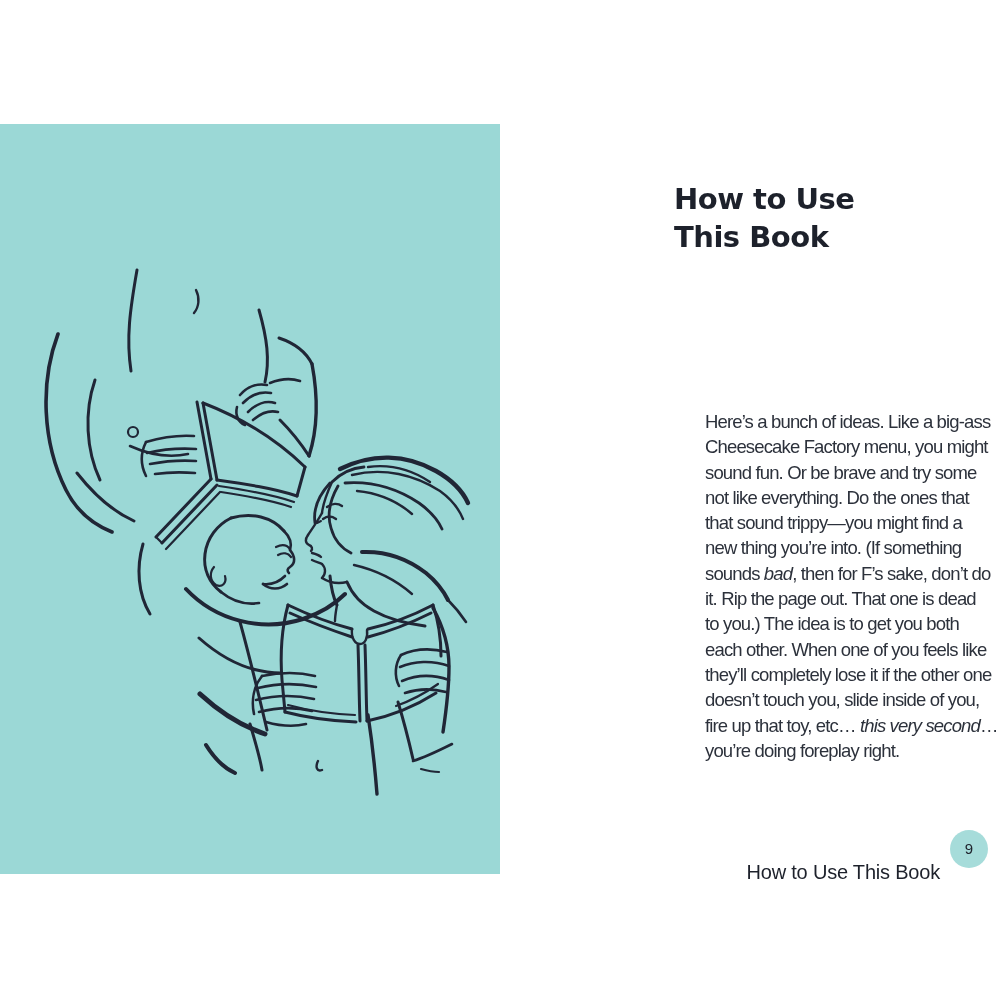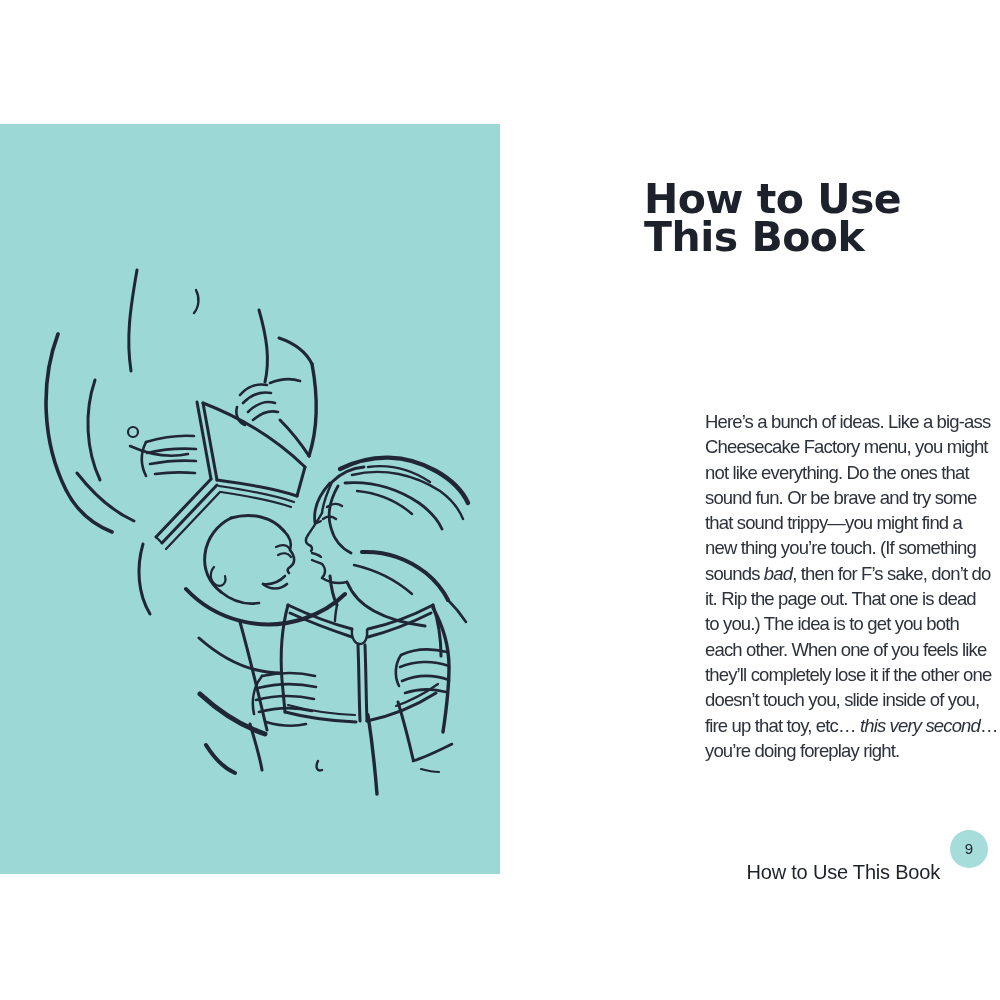--- a/index.html
+++ b/index.html
@@ -9,23 +9,23 @@
     font-family:"Liberation Sans", sans-serif;
     overflow:hidden;
   }
   .panel {
     position:absolute; left:0; top:124px; width:500px; height:750px;
     background:var(--teal,#9bd8d6);
   }
   .panel svg { display:block; width:100%; height:100%; }
   .ink { fill:none; stroke:var(--ink,#202636); stroke-linecap:round; stroke-linejoin:round; }
   .title {
-    position:absolute; left:644px; top:180px;
+    position:absolute; left:674px; top:180px;
     font-family:"DejaVu Sans","Liberation Sans",sans-serif;
-    font-weight:bold; font-size:41px; line-height:38px;
+    font-weight:bold; font-size:29px; line-height:38px;
     color:var(--title-col,#1d212b); letter-spacing:-0.5px;
   }
   .bodytext {
     position:absolute; left:674px; top:409px;
     font-size:18.5px; line-height:25.3px;
     color:var(--body-col,#2c313b); letter-spacing:-0.85px;margin-left:31px;
   }
   .pline { white-space:nowrap; }
   .it { font-style:italic; }
   .footer-label {
@@ -172,24 +172,24 @@
 </div>
 
 <div class="title">
   <div>How to Use</div>
   <div>This Book</div>
 </div>
 
 <div class="bodytext">
     <div class="pline"><span>Here’s a bunch of ideas. Like a big-ass</span></div>
     <div class="pline"><span>Cheesecake Factory menu, you might</span></div>
+    <div class="pline"><span>sound fun. Or be brave and try some</span></div>
     <div class="pline"><span>not like everything. Do the ones that</span></div>
-    <div class="pline"><span>sound fun. Or be brave and try some</span></div>
     <div class="pline"><span>that sound trippy—you might find a</span></div>
-    <div class="pline"><span>new thing you’re touch. (If something</span></div>
+    <div class="pline"><span>new thing you’re into. (If something</span></div>
     <div class="pline"><span>sounds </span><span class="it">bad</span><span>, then for F’s sake, don’t do</span></div>
     <div class="pline"><span>it. Rip the page out. That one is dead</span></div>
     <div class="pline"><span>to you.) The idea is to get you both</span></div>
     <div class="pline"><span>each other. When one of you feels like</span></div>
     <div class="pline"><span>they’ll completely lose it if the other one</span></div>
     <div class="pline"><span>doesn’t touch you, slide inside of you,</span></div>
     <div class="pline"><span>fire up that toy, etc… </span><span class="it">this very second</span><span>…</span></div>
     <div class="pline"><span>you’re doing foreplay right.</span></div>
   </div>
 

